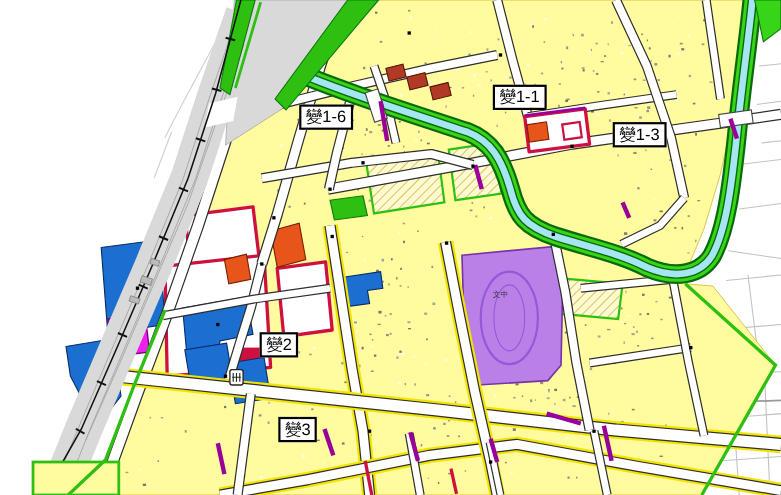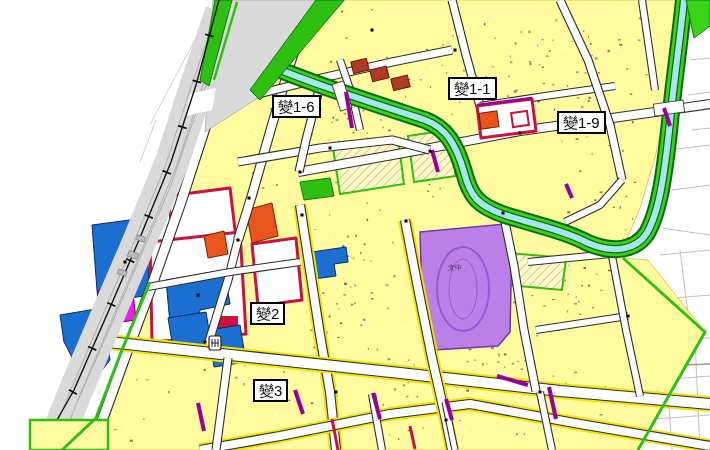--- a/index.html
+++ b/index.html
@@ -731,16 +731,16 @@
       </g>
 
   <g>
     <rect x="209" y="336" width="12" height="14" rx="2" fill="#fff" stroke="#222" stroke-width="1.2"></rect>
     <path d="M212,339 V347 M215,339 V347 M218,339 V347 M211,343 H219" stroke="#222" stroke-width="1"></path>
   </g>
 </svg>
 
 <div class="chg" style="left:272px;top:95px">變1-6</div>
 <div class="chg" style="left:448px;top:77px">變1-1</div>
-<div class="chg" style="left:557px;top:111px">變1-9</div>
-<div class="chg" style="left:250px;top:302px">變2</div>
+<div class="chg" style="left:557px;top:111px">變1-3</div>
+<div class="chg" style="left:236px;top:302px">變2</div>
 <div class="chg" style="left:253px;top:379px">變3</div>
 </div>
 
 </body></html>

